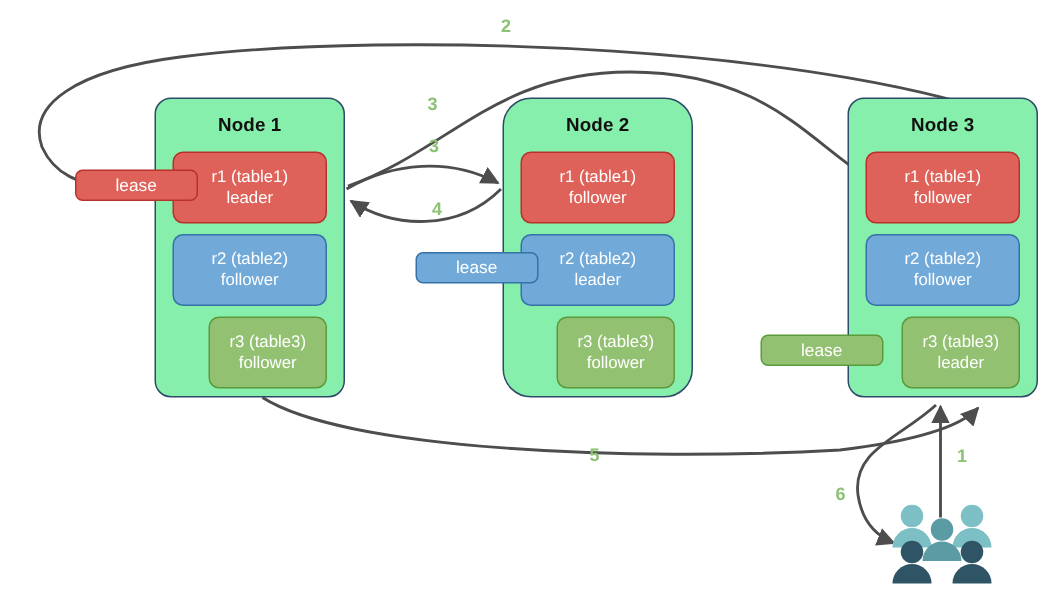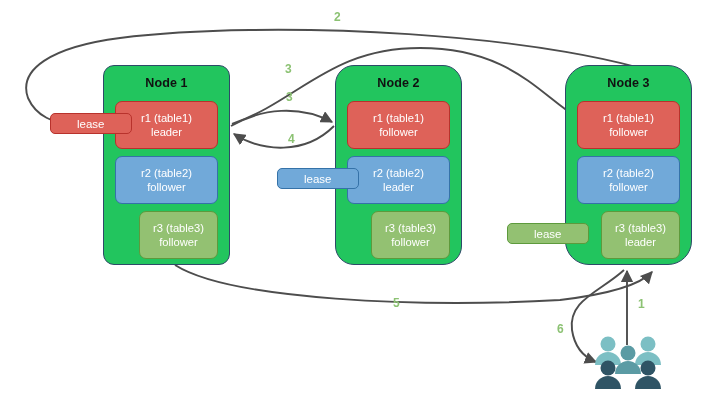--- a/index.html
+++ b/index.html
@@ -21,21 +21,21 @@
     top: 0;
     width: 704px;
     height: 405px;
     pointer-events: none;
   }
 
   
   .node-box {
     position: absolute;
     box-sizing: border-box;
-    background: #22c55e;
+    background: #86efac;
     border: 1.4px solid #2e4a68;
     border-radius: 11px;
     z-index: 2;
   }
   .node-title {
     position: absolute;
     left: 0;
     right: 0;
     top: 10px;
     text-align: center;
@@ -159,21 +159,21 @@
     <div class="replica r-blue" style="top:90px;">
       <span class="ln">r2 (table2)</span>
       <span class="ln">leader</span>
     </div>
     <div class="replica r-green" style="top:145px;">
       <span class="ln">r3 (table3)</span>
       <span class="ln">follower</span>
     </div>
   </div>
 
-  <div class="node-box" id="node-3" style="left:565px; top:65px; width:127px; height:200px;border-radius:24px;">
+  <div class="node-box" id="node-3" style="left:565px; top:65px; width:127px; height:200px;">
     <div class="node-title">Node 3</div>
 
     <div class="replica r-red" style="top:35px;">
       <span class="ln">r1 (table1)</span>
       <span class="ln">follower</span>
     </div>
     <div class="replica r-blue" style="top:90px;">
       <span class="ln">r2 (table2)</span>
       <span class="ln">follower</span>
     </div>

